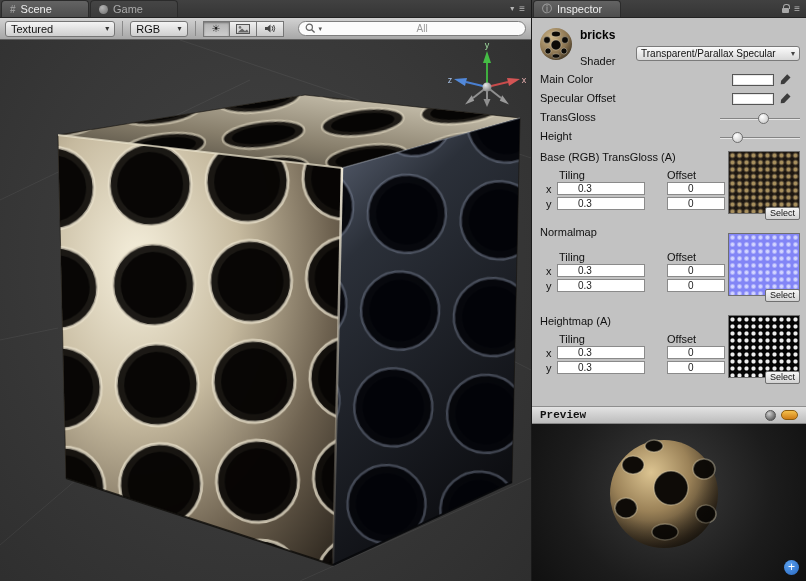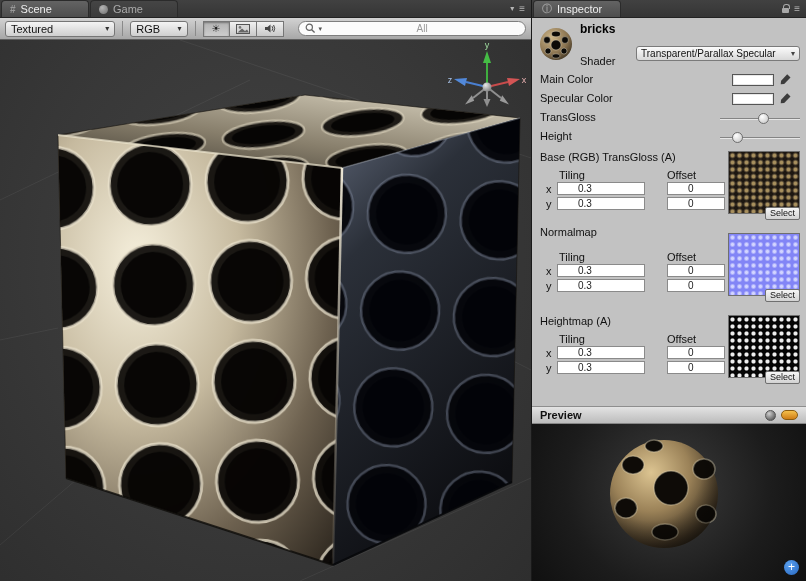--- a/index.html
+++ b/index.html
@@ -99,21 +99,21 @@
                 border-radius:2px; font-size:9px; line-height:11px; text-align:center; color:#111; }
   .mat-top-icons { position:absolute; top:28px; right:8px; display:flex; gap:7px;
                    align-items:center; color:#333; }
   .gear-glyph { font-size:13px; color:#444; }
 
   
   .preview-bar { position:absolute; top:388px; left:0; right:0; height:18px;
                  background:linear-gradient(#e3e3e3,#bcbcbc);
                  border-top:1px solid #8e8e8e; border-bottom:1px solid #868686;
                  display:flex; align-items:center; padding:0 8px; }
-  .preview-title { font-weight:bold; color:#111; }
+  .preview-title { font-weight:bold; color:#111;font-family:Liberation Mono, monospace; }
   .preview-bar-icons { margin-left:auto; display:flex; align-items:center; gap:5px; }
   .mini-sphere-icon { width:11px; height:11px; border-radius:50%;
       background:radial-gradient(circle at 35% 30%, #cfcfcf, #3f3f3f); border:1px solid #555; }
   .orange-toggle { width:17px; height:10px; border-radius:5px;
       background:linear-gradient(#f5c04c,#cf7d16); border:1px solid #8a5c10; }
   .preview-area { position:absolute; top:406px; left:0; right:0; bottom:0;
       background:radial-gradient(circle at 50% 40%, #3c3c3c 0%, #1c1c1c 62%, #101010 100%); }
   .add-btn { position:absolute; right:7px; bottom:6px; width:15px; height:15px;
              border-radius:50%; background:radial-gradient(circle at 35% 30%, #5aa0ef, #2767c0);
              color:#fff; font-size:12px; line-height:14px; text-align:center; }
@@ -291,21 +291,21 @@
       <g fill="#0c0a07" stroke="#e6dcc3" stroke-opacity="0.45" stroke-width="1">
         <ellipse cx="18" cy="8" rx="4.5" ry="2.8"></ellipse>
         <circle cx="9" cy="14" r="3.4"></circle>
         <circle cx="27" cy="14" r="3.4"></circle>
         <circle cx="18" cy="19" r="5"></circle>
         <circle cx="10" cy="25" r="3"></circle>
         <circle cx="26" cy="25" r="3"></circle>
         <ellipse cx="18" cy="30" rx="4" ry="2.2"></ellipse>
       </g>
     </svg>
-    <span class="abs mat-name" style="top:4px; left:48px;">bricks</span>
+    <span class="abs mat-name" style="top:10px; left:48px;">bricks</span>
     <div class="mat-top-icons">
       <svg width="12" height="13" viewBox="0 0 12 13">
         <rect x="0.5" y="0.5" width="11" height="12" rx="1" fill="#eef2f8" stroke="#55708f"></rect>
         <line x1="2.5" y1="3.5" x2="9.5" y2="3.5" stroke="#7a90a8"></line>
         <line x1="2.5" y1="6" x2="9.5" y2="6" stroke="#7a90a8"></line>
         <line x1="2.5" y1="8.5" x2="7.5" y2="8.5" stroke="#7a90a8"></line>
       </svg>
       <span class="gear-glyph">⚙</span>
     </div>
     <span class="abs" style="top:37px; left:48px;">Shader</span>
@@ -313,21 +313,21 @@
       <span>Transparent/Parallax Specular</span>
       <span class="arrow">▾</span>
     </div>
 
     <span class="lbl" style="top:55px;">Main Color</span>
     <div class="color-swatch" style="top:56px; left:200px;"></div>
     <svg class="abs" style="top:55px; left:247px;" width="13" height="13" viewBox="0 0 13 13">
       <path d="M8.2,1.3 l3.3,3.3 -6.3,6.3 -3.5,0.4 0.4,-3.5 z" fill="#3c3c3c"></path>
     </svg>
 
-    <span class="lbl" style="top:74px;">Specular Color</span>
+    <span class="lbl" style="top:74px;">Specular Offset</span>
     <div class="color-swatch" style="top:75px; left:200px;"></div>
     <svg class="abs" style="top:74px; left:247px;" width="13" height="13" viewBox="0 0 13 13">
       <path d="M8.2,1.3 l3.3,3.3 -6.3,6.3 -3.5,0.4 0.4,-3.5 z" fill="#3c3c3c"></path>
     </svg>
 
     <span class="lbl" style="top:93px;">TransGloss</span>
     <div class="slider-track" style="top:100px; left:188px; width:80px;">
       <div class="slider-knob" style="left:38px;"></div>
     </div>
 

